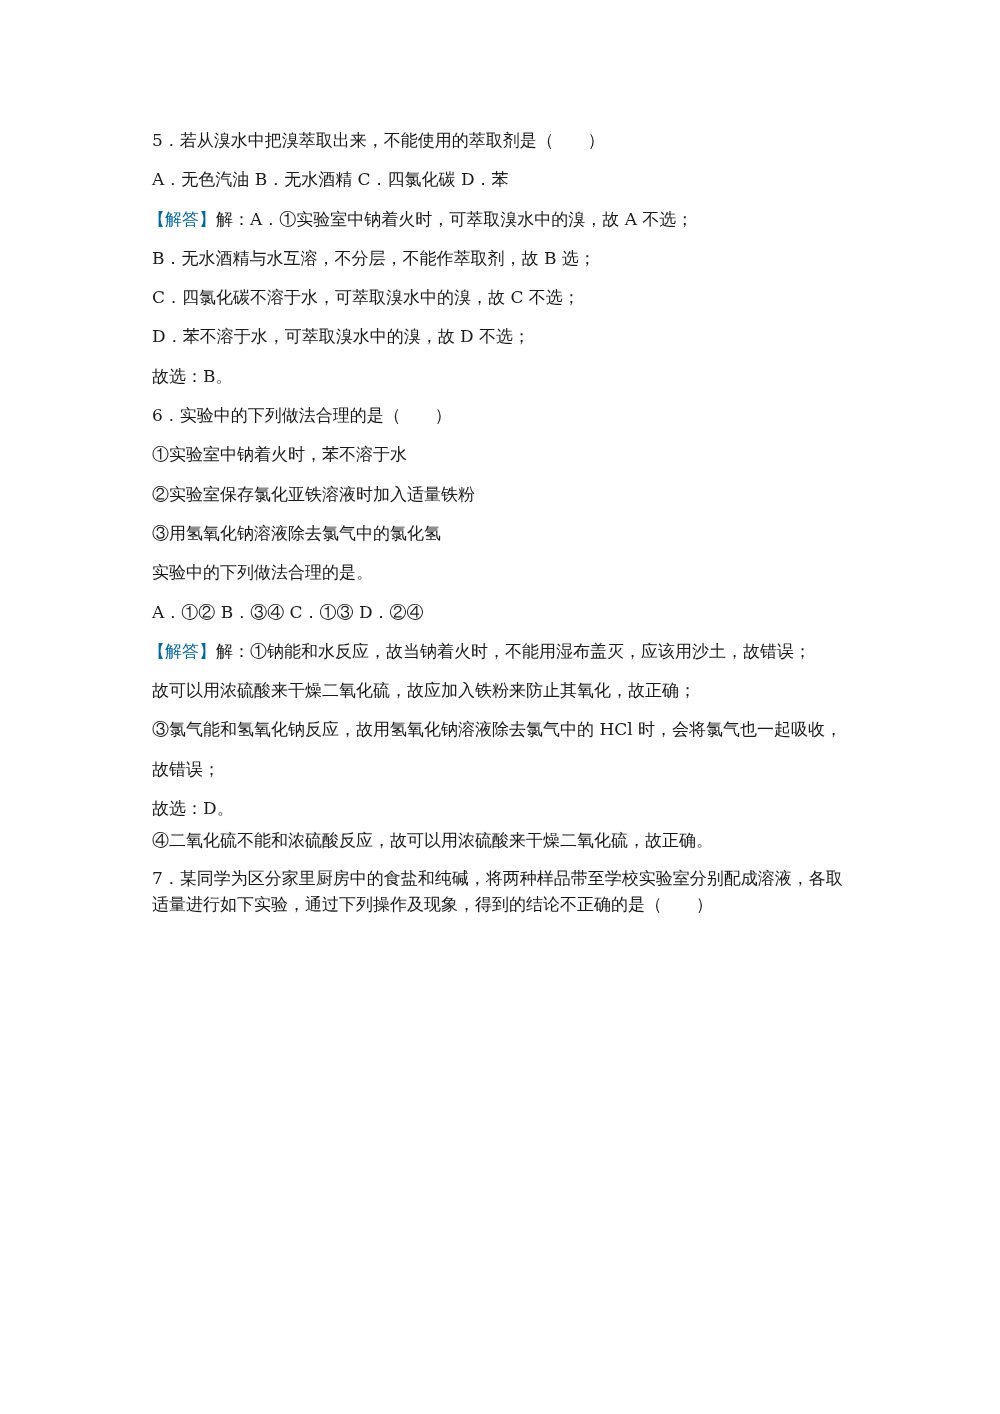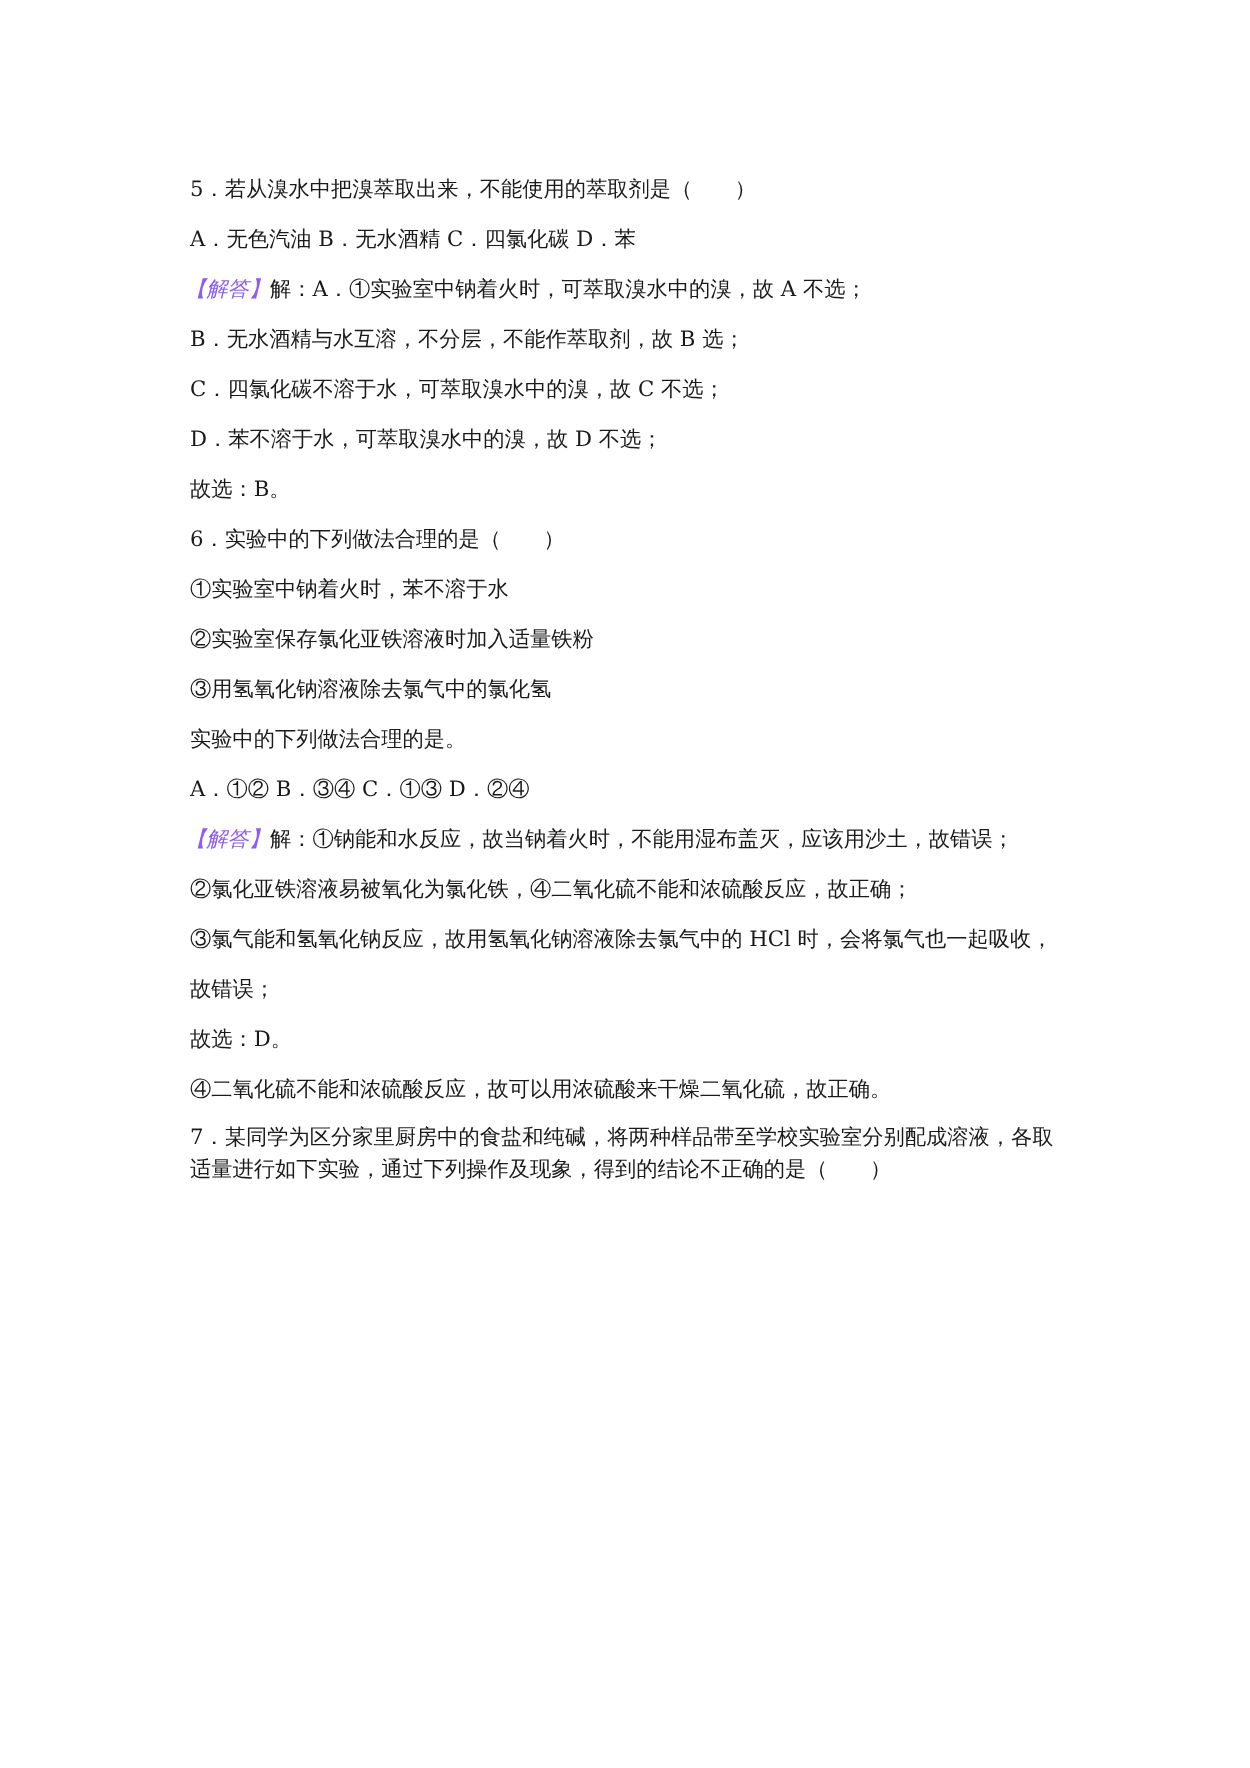--- a/index.html
+++ b/index.html
@@ -20,32 +20,30 @@
       left: 152px;
       top: 126px;
       width: 700px;
     }
     .line {
       font-size: 17px;
       line-height: 28px;
       height: 28px;
       margin-bottom: 11.3px;
       white-space: nowrap;
-      margin-top: 12px;
     }
     .para {
       font-size: 17px;
       line-height: 26px;
       margin-bottom: 11px;
       white-space: normal;
     }
     .tag {
-      color: #8b5cf6;
+      color: #0369a1;
       margin-left: -4px;
-      font-style: italic;
     }
   </style>
 </head>
 <body>
 
 <div class="page">
 
   <div class="line">5．若从溴水中把溴萃取出来，不能使用的萃取剂是（　　）</div>
   <div class="line">A．无色汽油 B．无水酒精 C．四氯化碳 D．苯</div>
   <div class="line">
@@ -58,21 +56,21 @@
 
   <div class="line">6．实验中的下列做法合理的是（　　）</div>
   <div class="line">①实验室中钠着火时，苯不溶于水</div>
   <div class="line">②实验室保存氯化亚铁溶液时加入适量铁粉</div>
   <div class="line">③用氢氧化钠溶液除去氯气中的氯化氢</div>
   <div class="line">实验中的下列做法合理的是。</div>
   <div class="line">A．①② B．③④ C．①③ D．②④</div>
   <div class="line">
     <span class="tag">【解答】</span><span>解：①钠能和水反应，故当钠着火时，不能用湿布盖灭，应该用沙土，故错误；</span>
   </div>
-  <div class="line">②氯化亚铁溶液易被氧化为氯化铁，④二氧化硫不能和浓硫酸反应，故正确；</div>
+  <div class="line">故可以用浓硫酸来干燥二氧化硫，故应加入铁粉来防止其氧化，故正确；</div>
   <div class="line">③氯气能和氢氧化钠反应，故用氢氧化钠溶液除去氯气中的 HCl 时，会将氯气也一起吸收，</div>
   <div class="line">故错误；</div>
   <div class="line" style="margin-bottom:4px;">故选：D。</div>
   <div class="line">④二氧化硫不能和浓硫酸反应，故可以用浓硫酸来干燥二氧化硫，故正确。</div>
 
   <div class="para">7．某同学为区分家里厨房中的食盐和纯碱，将两种样品带至学校实验室分别配成溶液，各取适量进行如下实验，通过下列操作及现象，得到的结论不正确的是（　　）</div>
 
 </div>
 
 </body></html>

